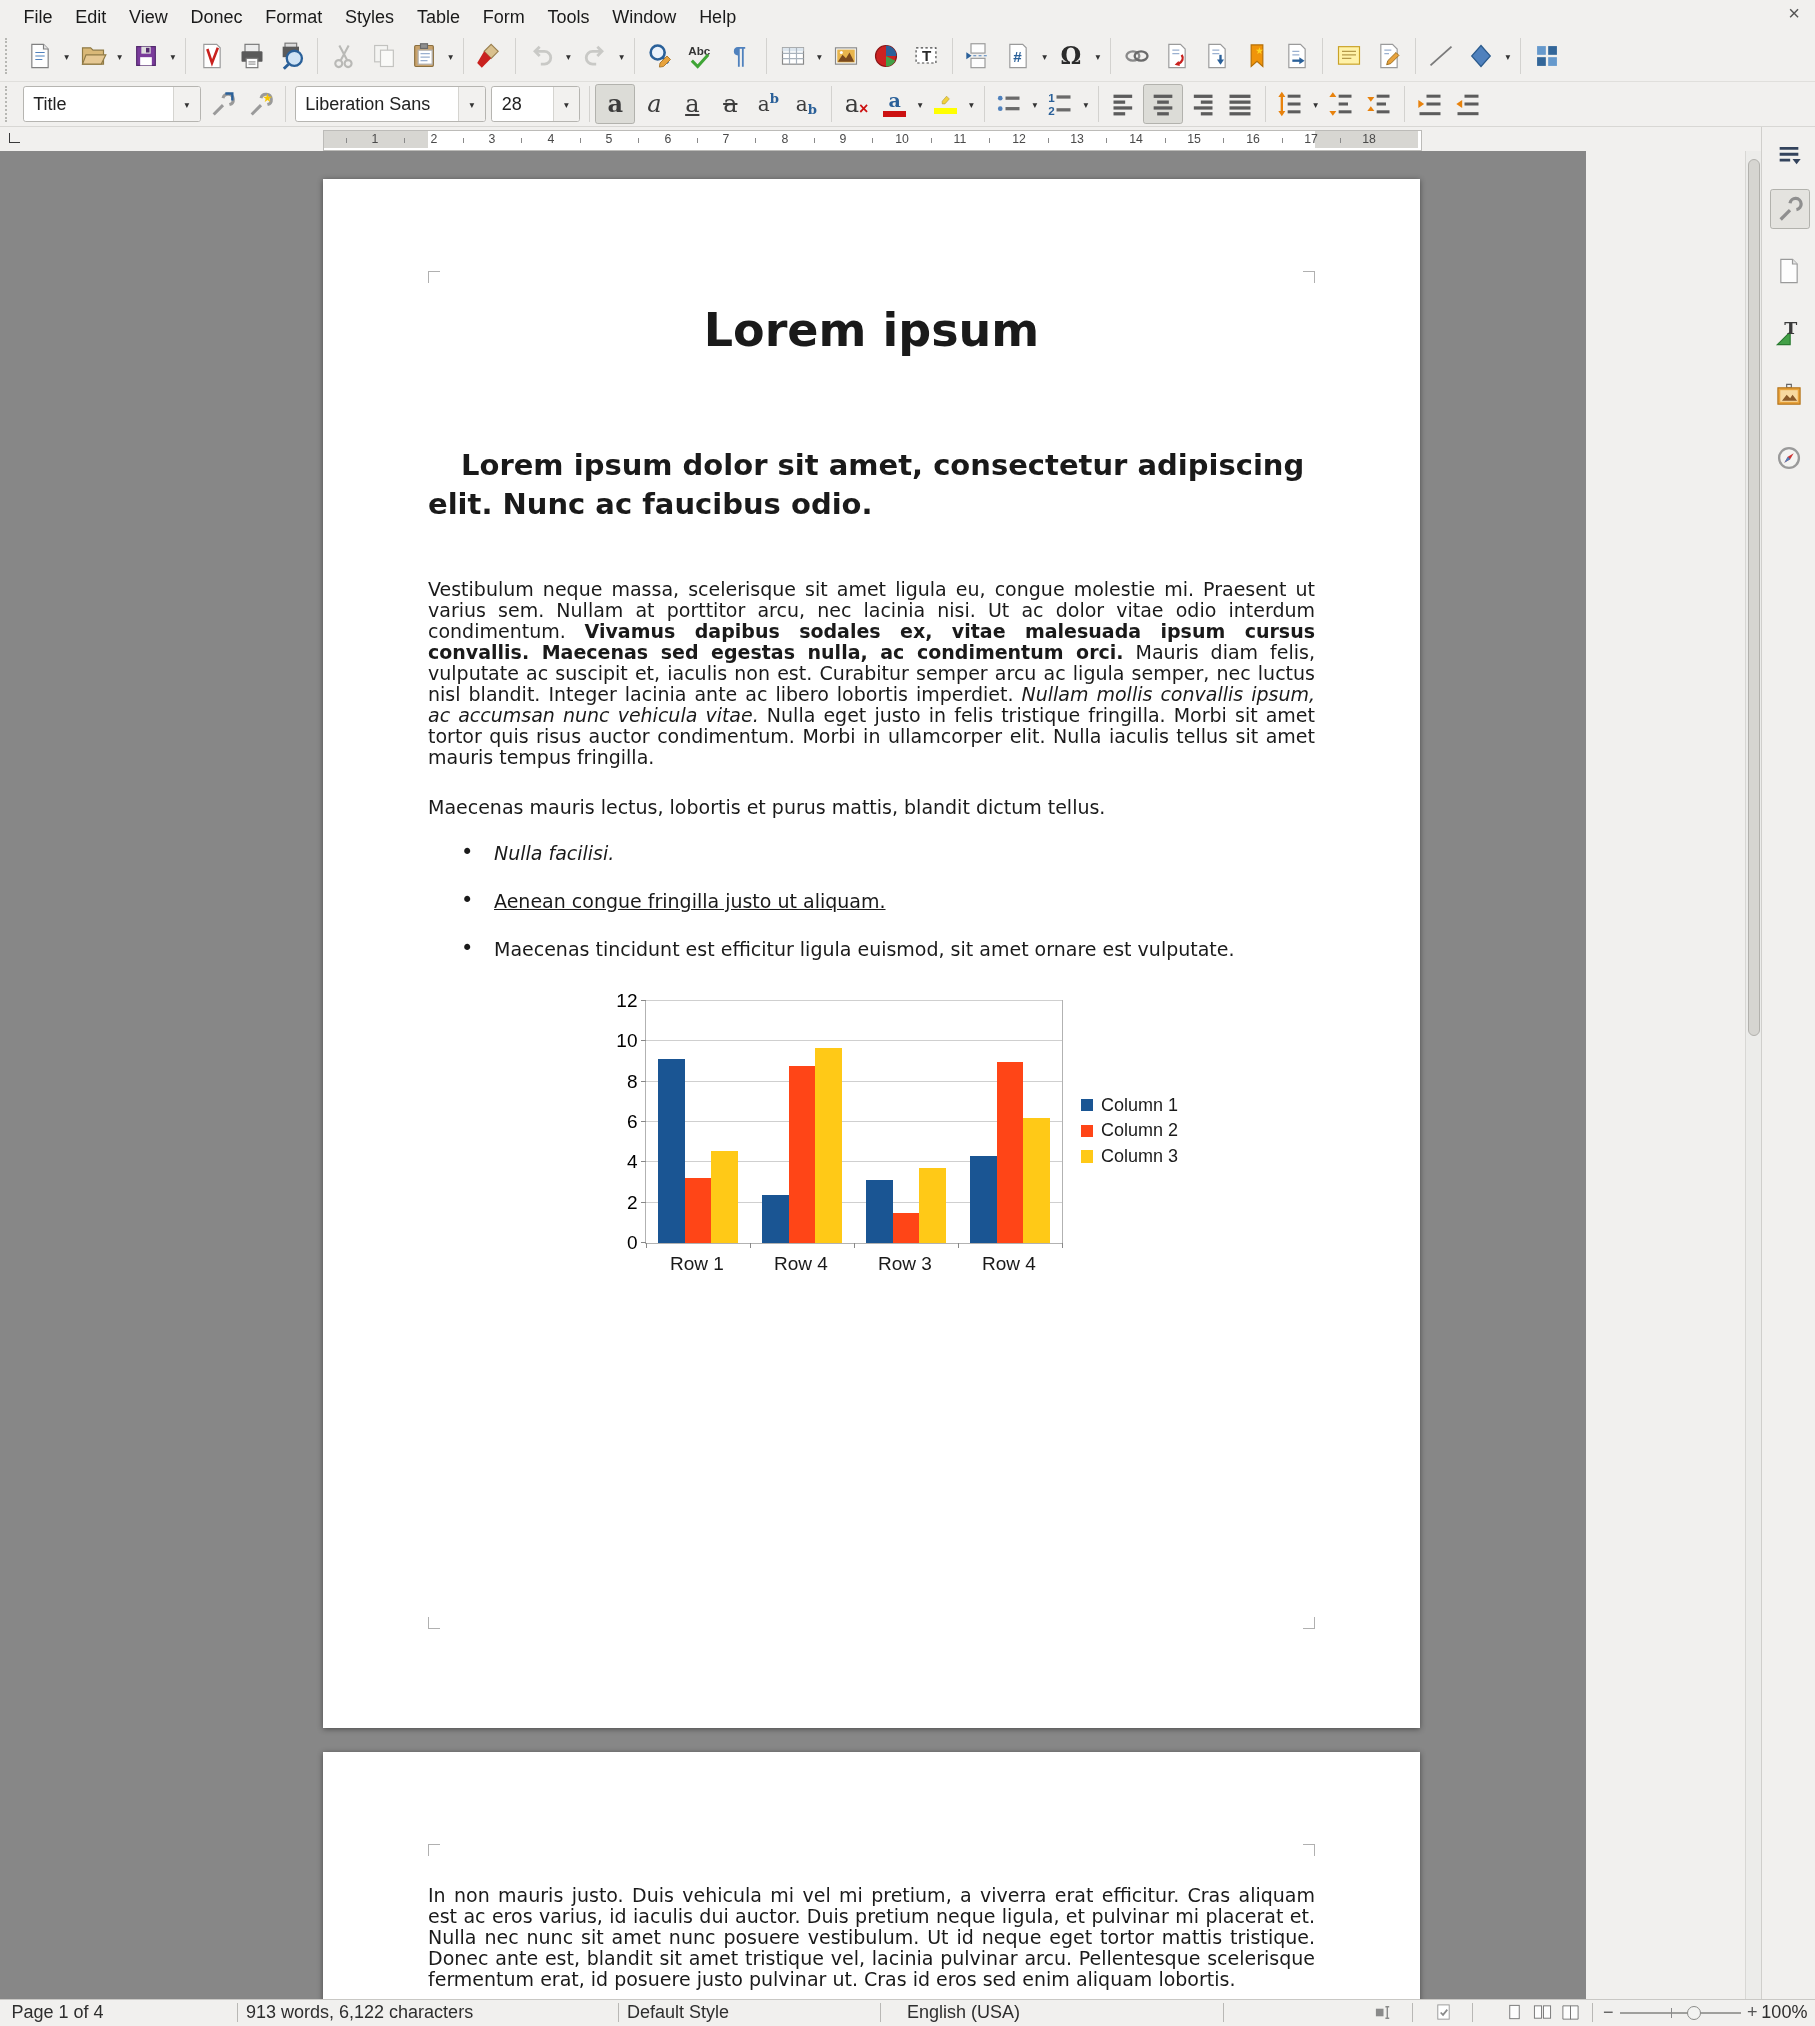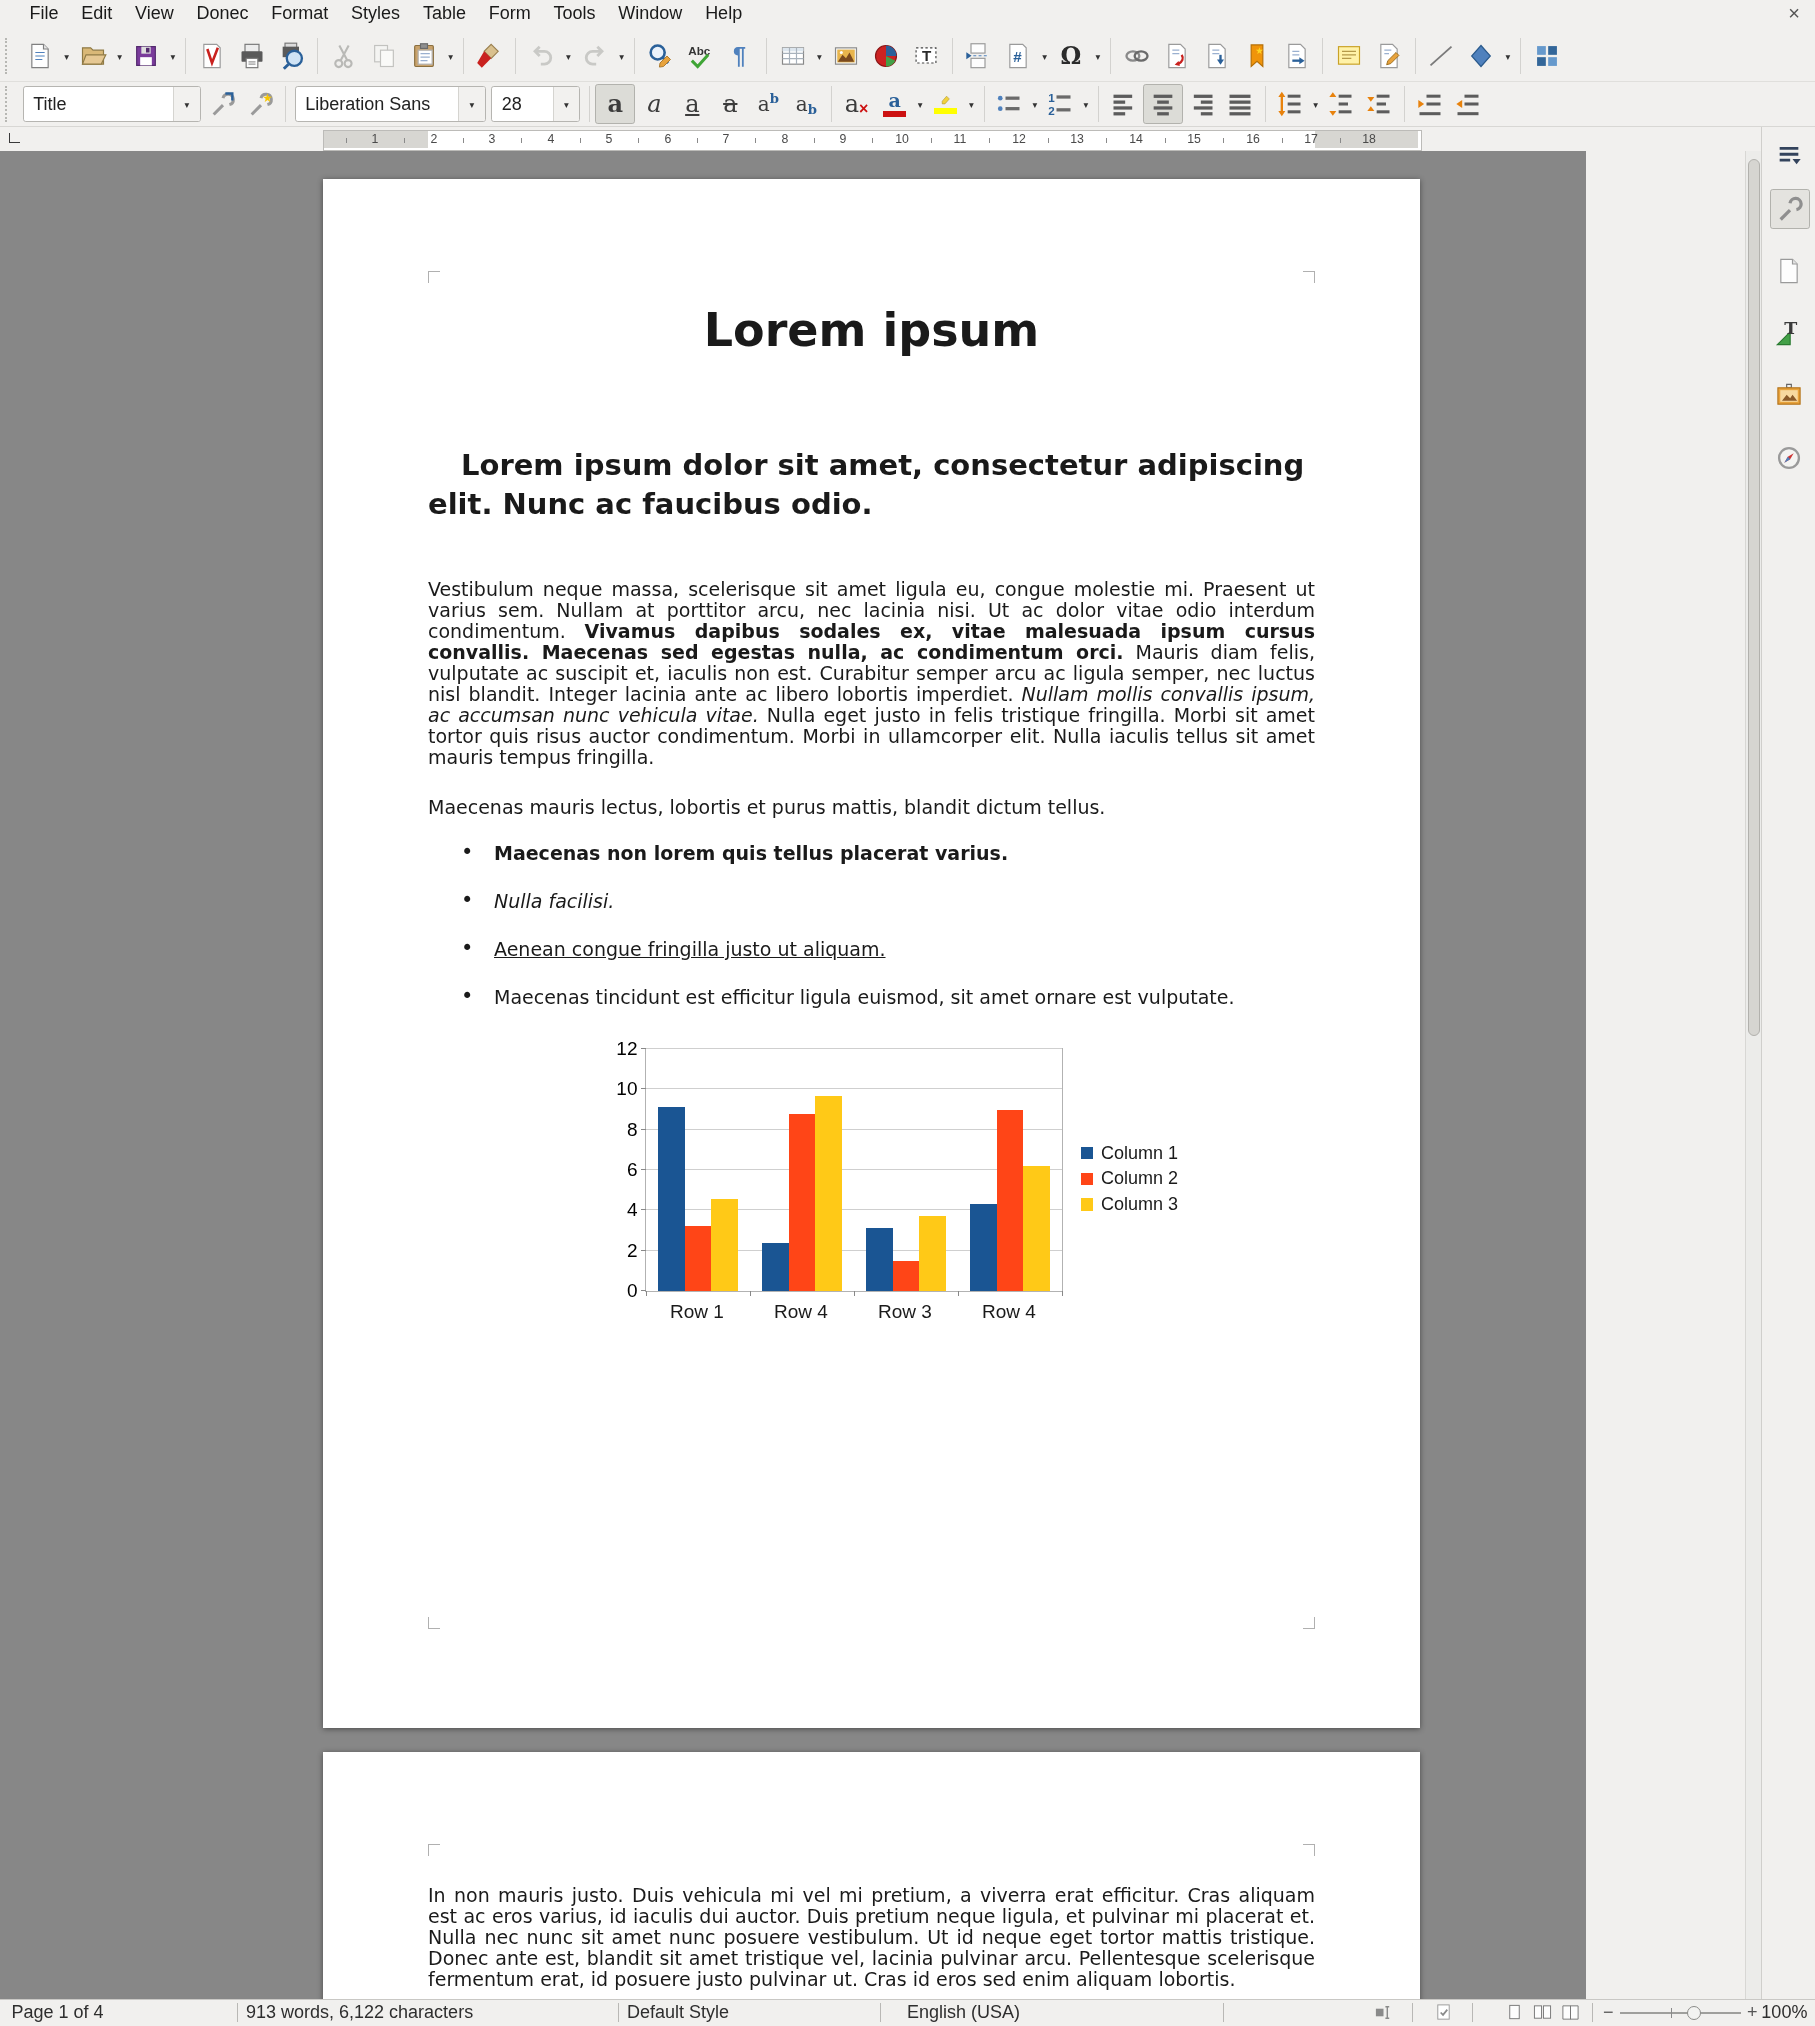--- a/index.html
+++ b/index.html
@@ -1,19 +1,19 @@
 <!DOCTYPE html>
 <html style="font-size:15px"><head>
 <meta charset="utf-8">
 <style>
   html,body{margin:0;padding:0;background:#555}
   .app{position:relative;width:1815px;height:2026px;background:#f1f0ee;overflow:hidden;
        font-family:"Liberation Sans",sans-serif;color:#1a1a1a}
   
-  .menubar{position:absolute;top:0;left:0;right:0;height:31px;display:flex;align-items:flex-start;padding-left:18px}
+  .menubar{position:absolute;top:0;left:0;right:0;height:31px;display:flex;align-items:flex-end;padding-left:12px}
   .menu-item{padding:2.8px 11.4px;font-size:18px;cursor:default}
   .win-close{position:absolute;right:9.5px;top:1.9px;font-size:20px;color:#555;padding:0 5.7px}
   
   .tbrow{position:absolute;left:0;right:0;display:flex;align-items:center;padding-left:2.8px;background:#f1f0ee}
   .tb-std{top:31px;height:50px;border-bottom:0.9px solid #e0dfdc}
   .tb-fmt{top:82px;height:44px;border-bottom:0.9px solid #d8d7d4}
   .grip{width:7.6px;height:36px;border-left:2.8px dotted #b7b7b3;margin:0 5.7px 0 1.9px}
   .tb{width:40px;height:42px;display:flex;align-items:center;justify-content:center;border-radius:2.8px;flex:none}
   .tb.sm{width:38px;height:38px}
   .tb svg{width:28px;height:28px}
@@ -567,21 +567,20 @@
       <div class="cmark cm-tl"></div>
       <div class="cmark cm-tr"></div>
       <div class="cmark cm-bl"></div>
       <div class="cmark cm-br"></div>
       <div class="content">
         <div class="doc-title">Lorem ipsum</div>
         <div class="doc-heading">Lorem ipsum dolor sit amet, consectetur adipiscing elit. Nunc ac faucibus odio.</div>
         <p class="bodyp bp1"><span>Vestibulum neque massa, scelerisque sit amet ligula eu, congue molestie mi. Praesent ut varius sem. Nullam at porttitor arcu, nec lacinia nisi. Ut ac dolor vitae odio interdum condimentum. </span><span class="b">Vivamus dapibus sodales ex, vitae malesuada ipsum cursus convallis. Maecenas sed egestas nulla, ac condimentum orci.</span><span> Mauris diam felis, vulputate ac suscipit et, iaculis non est. Curabitur semper arcu ac ligula semper, nec luctus nisl blandit. Integer lacinia ante ac libero lobortis imperdiet. </span><span class="i">Nullam mollis convallis ipsum, ac accumsan nunc vehicula vitae.</span><span> Nulla eget justo in felis tristique fringilla. Morbi sit amet tortor quis risus auctor condimentum. Morbi in ullamcorper elit. Nulla iaculis tellus sit amet mauris tempus fringilla.</span></p>
         <p class="bodyp bp2">Maecenas mauris lectus, lobortis et purus mattis, blandit dictum tellus.</p>
         <ul class="doclist">
-          <li><span class="b">Maecenas non lorem quis tellus placerat varius.</span></li>
           <li><span class="i">Nulla facilisi.</span></li>
           <li><span class="u">Aenean congue fringilla justo ut aliquam. </span></li>
           <li><span>Maecenas tincidunt est efficitur ligula euismod, sit amet ornare est vulputate.</span></li>
         </ul>
 
         <div class="chart">
           <div class="plot">
               <div class="ytick" style="bottom: 0%;"></div>
               <div class="ylab" style="bottom: 0%;">0</div>
               <div class="gl" style="bottom: 16.6667%;"></div>

